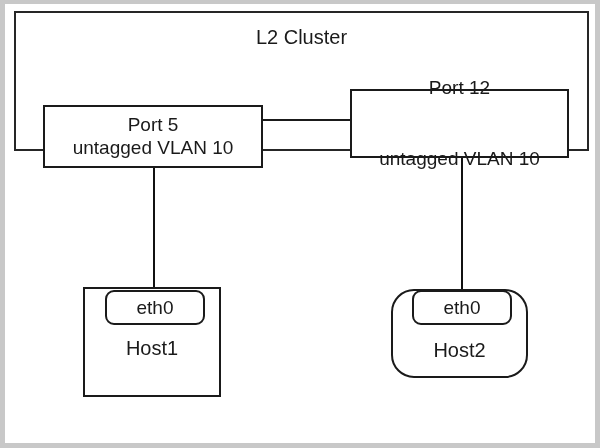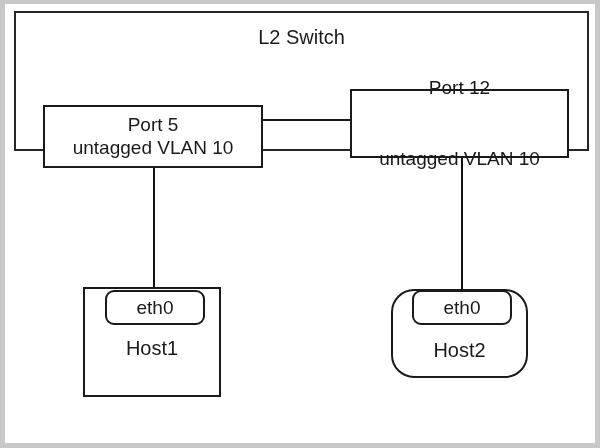--- a/index.html
+++ b/index.html
@@ -197,21 +197,21 @@
     height: 35px;
   }
 </style>
 </head>
 <body>
 
 <div id="diagram-root">
   <div id="canvas">
 
     <div class="box" id="l2-switch-box">
-      <div class="container-title" id="l2-switch-title">L2 Switch</div>
+      <div class="container-title" id="l2-switch-title">L2 Cluster</div>
     </div>
 
     <div id="port-link-line"></div>
 
     <div class="port-box" id="port5-box">
       <div class="port-line">Port 5</div>
       <div class="port-line">untagged VLAN 10</div>
     </div>
 
     <div class="port-box" id="port12-box">

